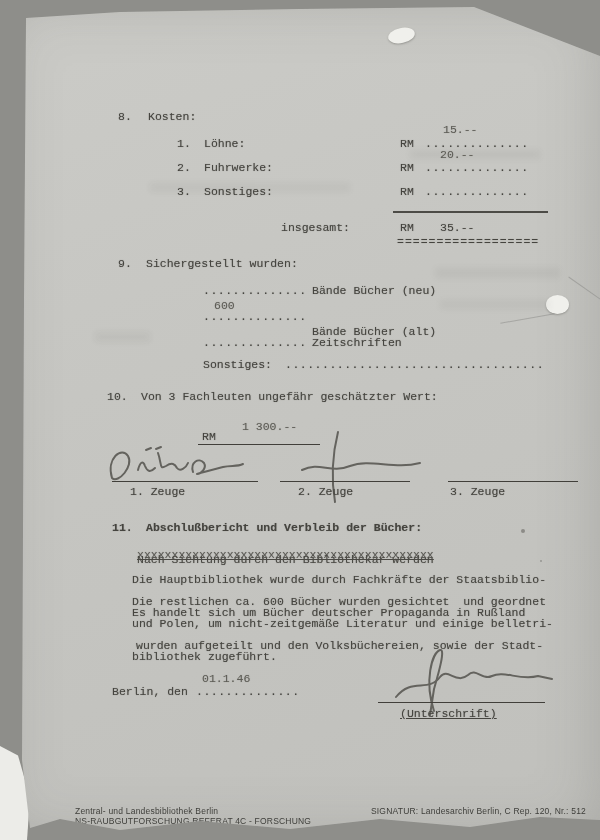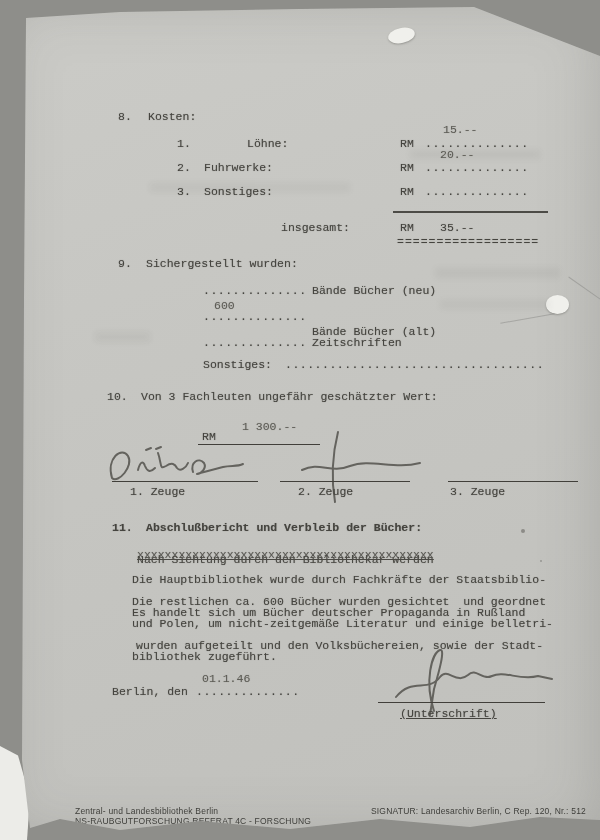--- a/index.html
+++ b/index.html
@@ -48,21 +48,21 @@
     <div class="smudge" style="left:435px;top:268px;width:125px;height:10px;opacity:.06;"></div>
     <div class="smudge" style="left:440px;top:300px;width:110px;height:9px;opacity:.05;"></div>
     <div class="smudge" style="left:95px;top:332px;width:55px;height:10px;opacity:.05;"></div>
     <div class="speck" style="left:521px;top:529px;width:4px;height:4px;opacity:.5;"></div>
     <div class="speck" style="left:540px;top:560px;width:2px;height:2px;opacity:.4;"></div>
 
     <span class="t" style="left:118px;top:111px;">8.</span>
     <span class="t" style="left:148px;top:111px;">Kosten:</span>
 
     <span class="t" style="left:177px;top:138px;">1.</span>
-    <span class="t" style="left:204px;top:138px;margin-left:43px;">Löhne:</span>
+    <span class="t" style="left:204px;top:138px;">Löhne:</span>
     <span class="t" style="left:400px;top:138px;">RM</span>
     <span class="t dots" style="left:425px;top:138px;">..............</span>
     <span class="t faded" style="left:443px;top:124px;">15.--</span>
 
     <span class="t" style="left:177px;top:162px;">2.</span>
     <span class="t" style="left:204px;top:162px;">Fuhrwerke:</span>
     <span class="t" style="left:400px;top:162px;">RM</span>
     <span class="t dots" style="left:425px;top:162px;">..............</span>
     <span class="t faded" style="left:440px;top:149px;">20.--</span>
 

